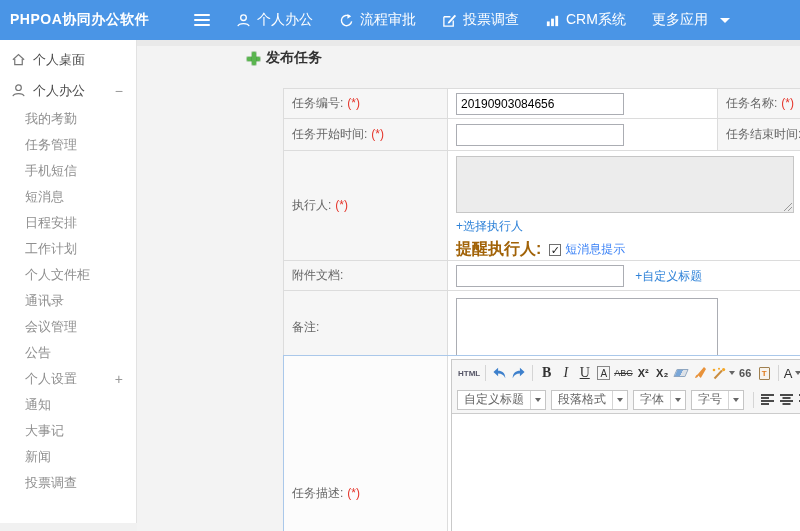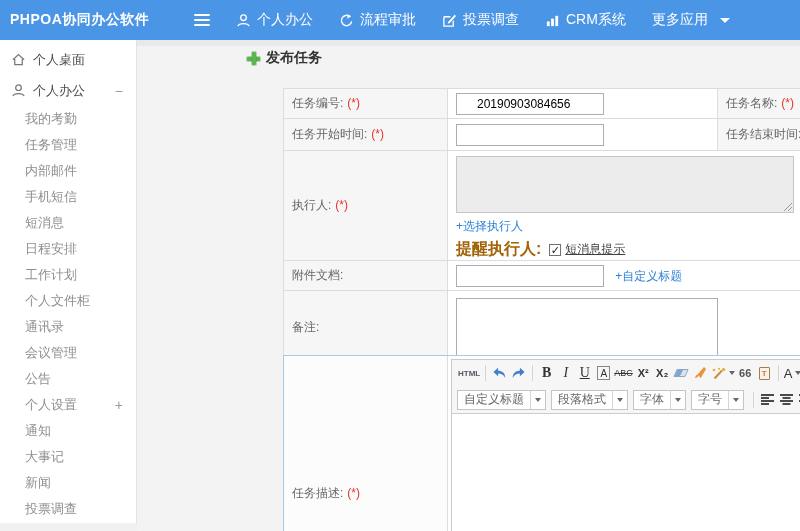--- a/index.html
+++ b/index.html
@@ -32,30 +32,30 @@
   .plus-icon::before { content:""; position:absolute; left:0; top:5px; width:13px; height:4px; background:#5ab54f; border-radius:1px; box-shadow:0 0 0 1px rgba(62,142,56,.35); }
   .plus-icon::after  { content:""; position:absolute; left:5px; top:0; width:4px; height:13px; background:#5ab54f; border-radius:1px; box-shadow:0 0 0 1px rgba(62,142,56,.35); }
   .page-title-text { font-size:14px; font-weight:bold; color:#333; }
 
   
   table.form { position:absolute; left:146px; top:48px; width:700px; border-collapse:collapse; table-layout:fixed; }
   table.form td { border:1px solid #dcdcdc; font-size:12px; vertical-align:middle; }
   td.lbl { background:#f6f6f6; color:#666; padding-left:8px; }
   td.val { background:#fff; padding-left:8px; }
   .req { color:#e5352b; margin-left:4px; }
-  .inp { height:22px; border:1px solid #abadb3; font-size:12px; padding:1px 20px; width:148px; background:#fff; }
+  .inp { height:22px; border:1px solid #abadb3; font-size:12px; padding:1px 4px; width:168px; background:#fff; }
   .link { color:#2e82d8; font-size:12px; text-decoration:none; cursor:pointer; }
   .exec-wrap { position:relative; width:338px; height:57px; margin-top:5px; }
   .exec-area { width:338px; height:57px; background:#ececec; border:1px solid #c6c6c6; resize:none; }
   .grip { position:absolute; right:2px; bottom:2px; width:10px; height:10px; background:repeating-linear-gradient(135deg,transparent 0 2px,#9a9a9a 2px 3px); clip-path:polygon(100% 0,100% 100%,0 100%); }
   .remark-area { width:262px; height:60px; border:1px solid #abadb3; background:#fff; resize:none; margin:6px 0; display:block; }
   .remind { display:flex; align-items:center; margin-top:4px; }
   .remind-lbl { font-weight:bold; color:#a16207; font-size:16px; }
   .checkbox { width:12px; height:12px; border:1px solid #707070; background:#fff; margin:0 4px 0 8px; font-size:11px; line-height:10px; color:#222; font-weight:bold; text-align:center; cursor:pointer; }
-  .chk-text { color:#404040; font-size:12px;text-decoration:underline; }
+  .chk-text { color:#3b82f6; font-size:12px; }
 
   
   .desc-section { position:absolute; left:146px; top:315px; width:700px; height:276px; border:1px solid #aac8ea; background:#fff; display:flex; }
   .desc-label { width:164px; flex:none; border-right:1px solid #ddd; background:#fcfcfc; display:flex; align-items:center; padding-left:8px; font-size:12px; color:#666; }
   .editor-wrap { flex:1; padding:3px; }
   .editor { border:1px solid #c9c9c9; height:100%; display:flex; flex-direction:column; }
   .toolbar { background:#f6f6f6; display:flex; align-items:center; padding:0 5px; flex:none; }
   .toolbar.r1 { height:26px; }
   .toolbar.r2 { height:28px; border-bottom:1px solid #ccc; }
   .tbtn { display:inline-flex; align-items:center; justify-content:center; min-width:17px; height:20px; margin:0 1px; cursor:pointer; color:#333; }
@@ -140,23 +140,20 @@
       <span>个人办公</span>
       <span class="expand">−</span>
     </li>
     <li class="side-item lv2">
         <span>我的考勤</span>
       </li>
     <li class="side-item lv2">
         <span>任务管理</span>
       </li>
     <li class="side-item lv2">
-        <span>内部邮件</span>
-      </li>
-    <li class="side-item lv2">
         <span>手机短信</span>
       </li>
     <li class="side-item lv2">
         <span>短消息</span>
       </li>
     <li class="side-item lv2">
         <span>日程安排</span>
       </li>
     <li class="side-item lv2">
         <span>工作计划</span>

